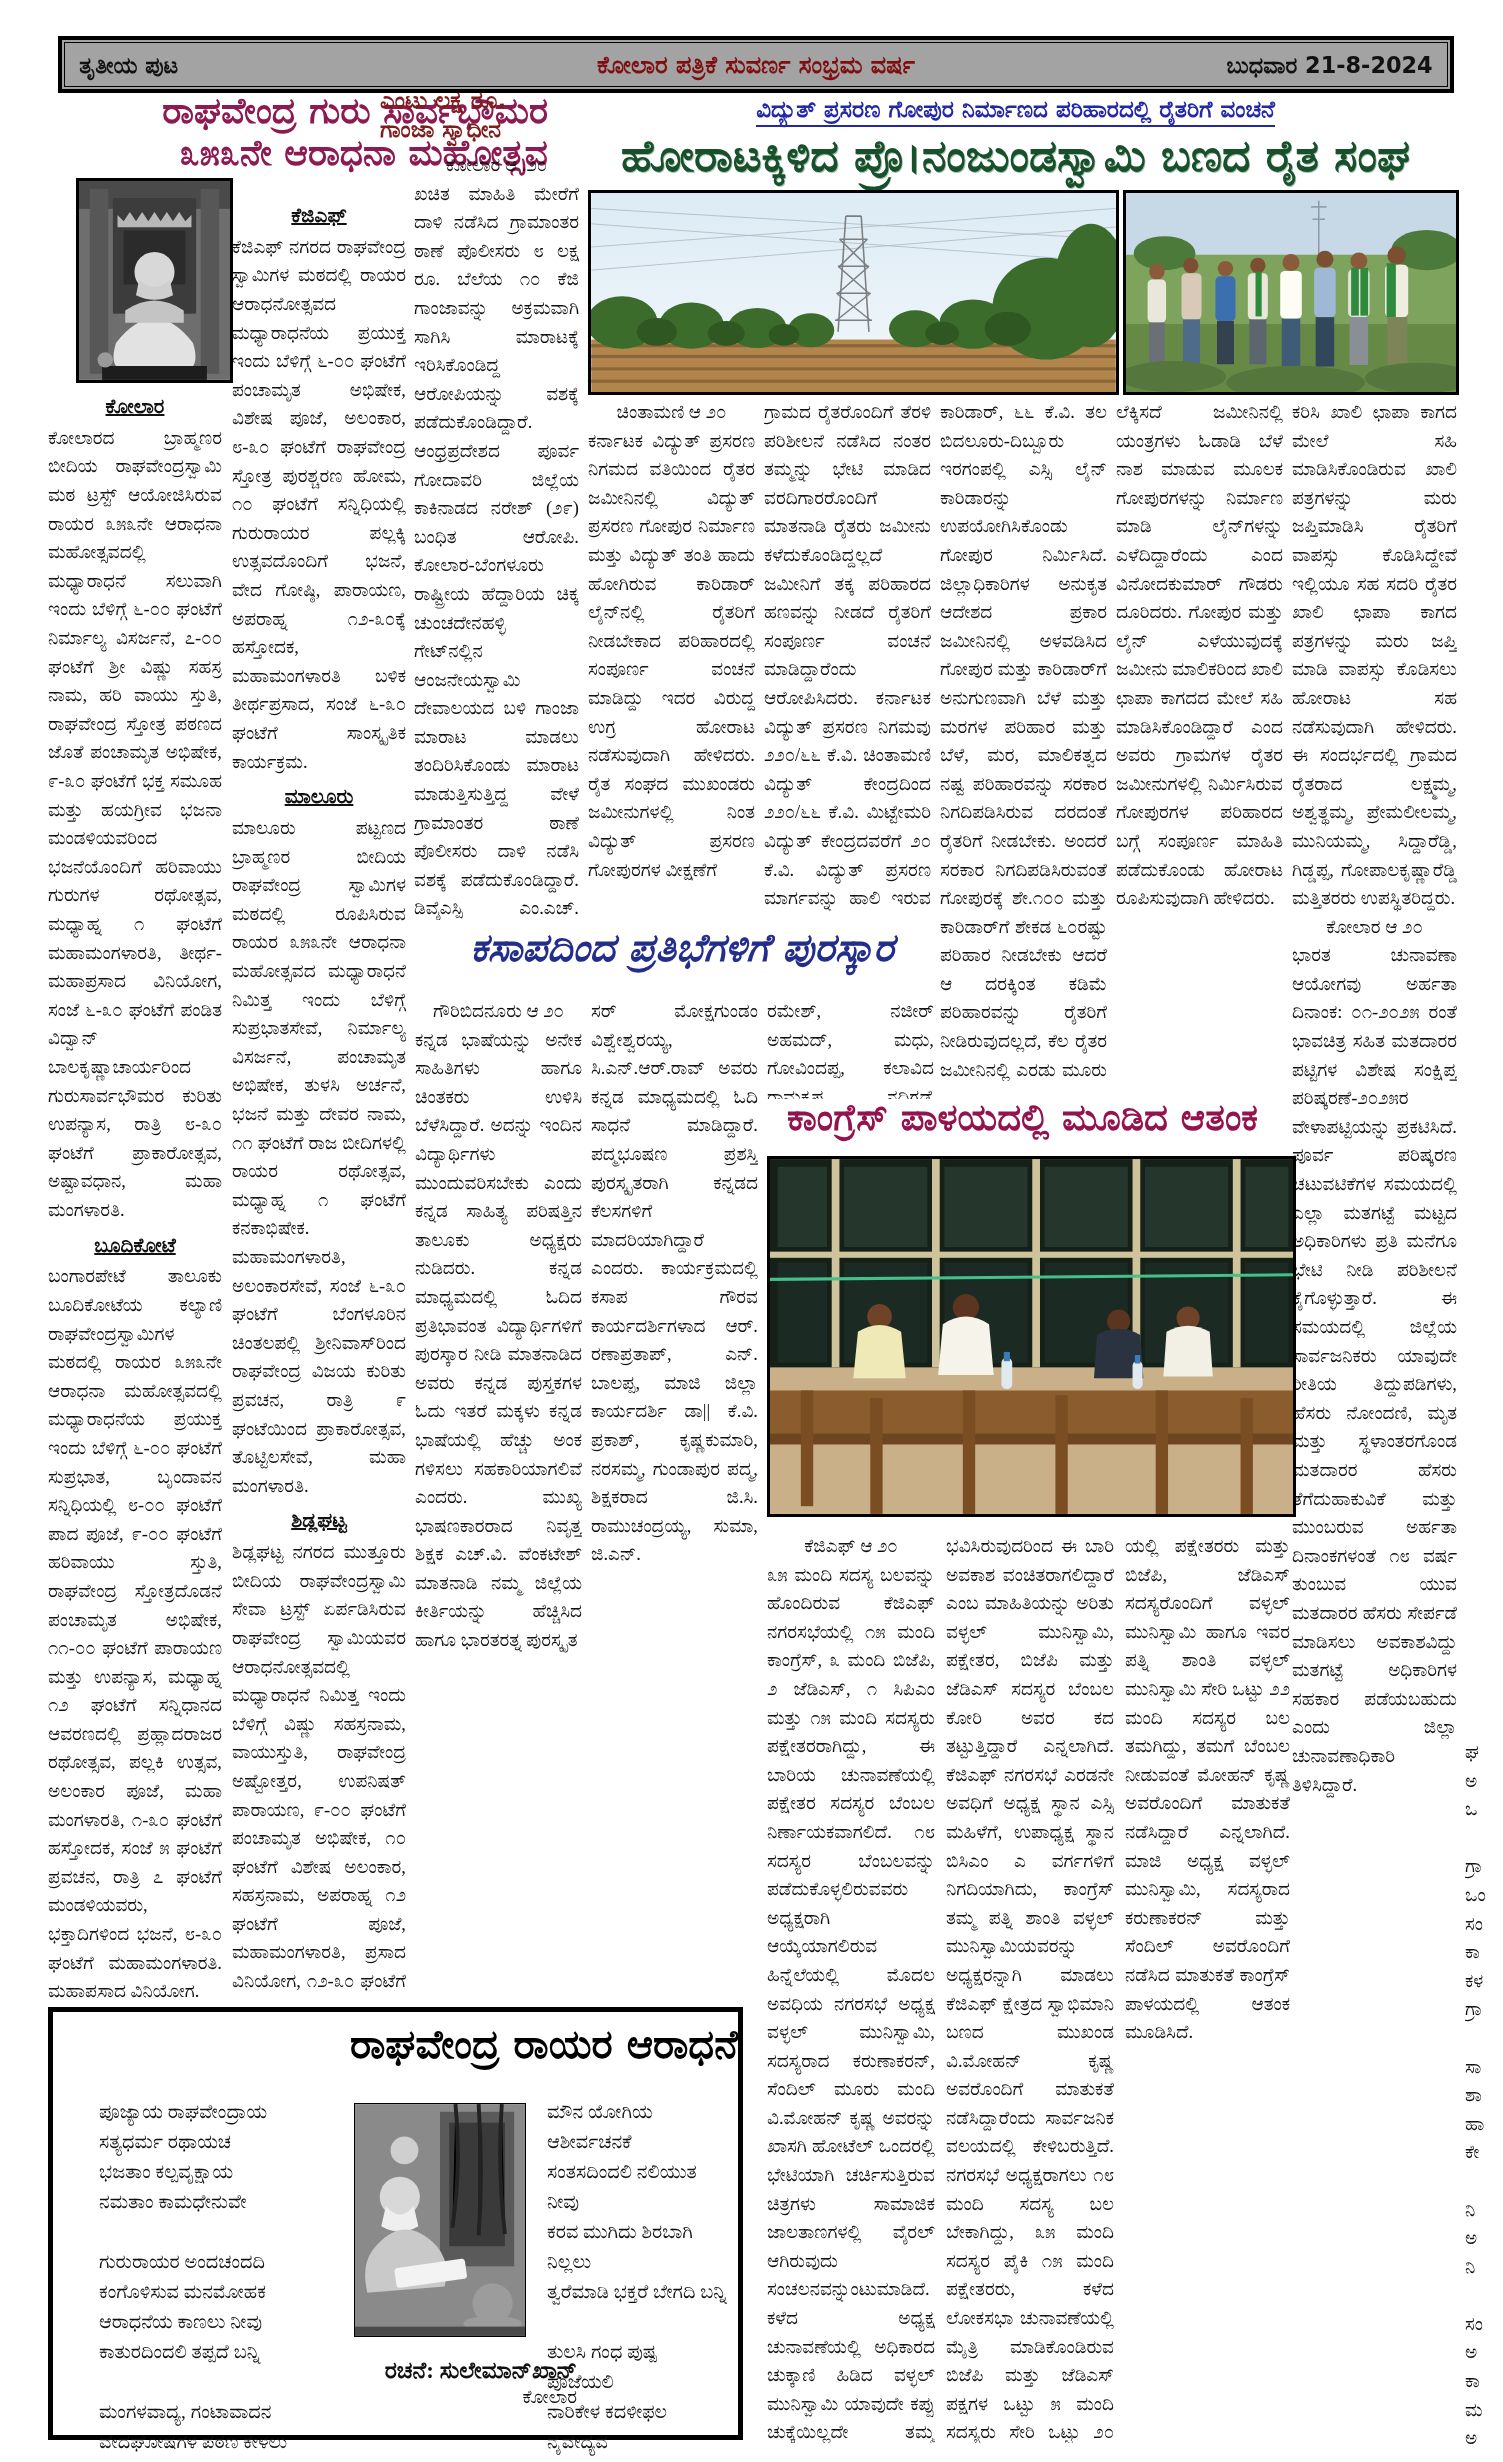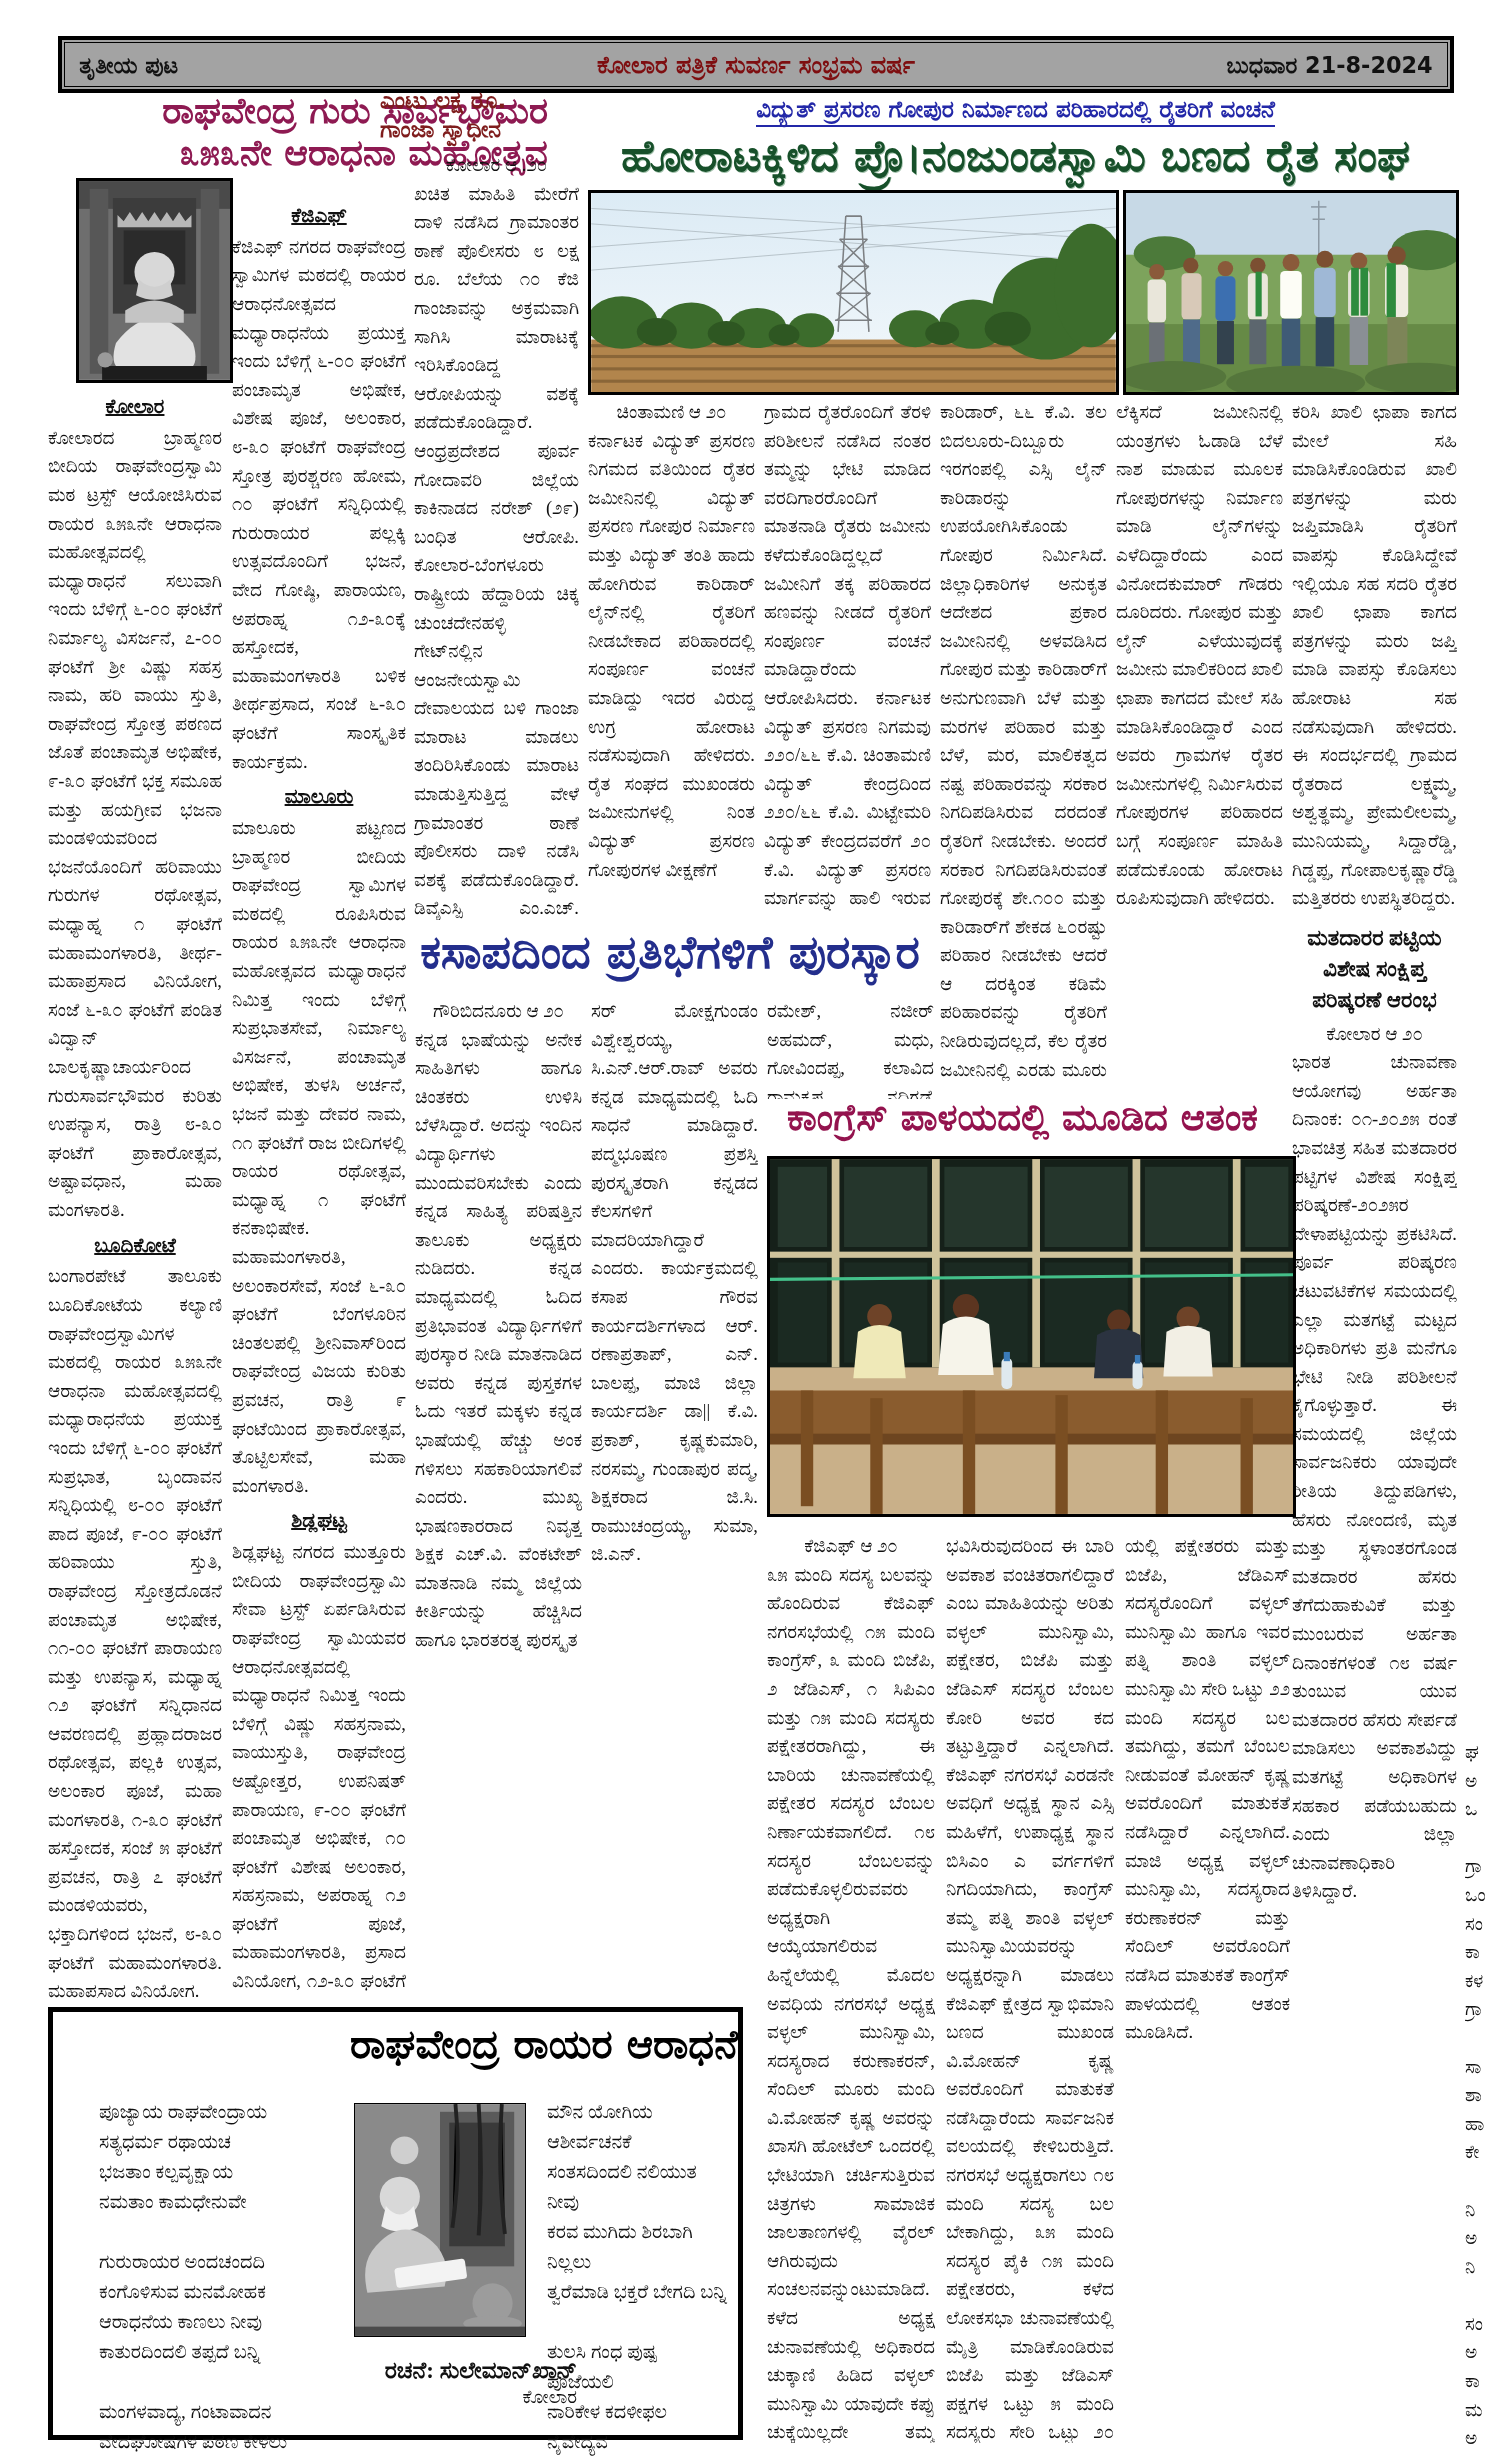--- a/index.html
+++ b/index.html
@@ -14,21 +14,21 @@
   .hdr-txt{font-family:"DejaVu Sans",sans-serif;font-weight:bold;font-size:22.4px;}
   #masthead{color:#7e0e10;font-size:24px;position:absolute;left:0;right:0;text-align:center;}
   
   .hl{font-family:"DejaVu Sans",sans-serif;font-weight:bold;}
   #aradhana-headline{left:48px;top:90px;width:500px;font-size:36px;line-height:42px;color:#8e1a52;text-align:right;}
   #ganja-headline{left:380px;top:86px;width:198px;font-size:23px;line-height:29px;color:#7f1d1d;}
   #farmer-kicker{left:573px;top:96px;width:885px;font-size:23px;color:#2328a8;text-align:center;}
   #farmer-kicker span{border-bottom:2.3px solid #2328a8;padding-bottom:3.1px;}
   #farmer-headline{left:573px;top:130px;width:885px;font-size:44px;color:#17502a;text-align:center;
        text-shadow:0.8px 0.8px 0 #9fbfa9;}
-  #kasapa-headline{left:403px;top:925px;width:534px;font-size:46px;color:#232e8c;text-align:center;}
+  #kasapa-headline{left:415px;top:925px;width:534px;font-size:39px;color:#232e8c;text-align:center;font-style:italic;}
   #congress-headline{left:756px;top:1096px;width:533px;font-size:37px;color:#93134e;text-align:center;}
   
   .col{position:absolute;font-size:18.5px;line-height:28.6px;text-align:justify;overflow:hidden;}
   .dateline{text-align:center;font-weight:normal;font-size:18.5px;}
   .subhead{text-align:center;font-weight:bold;font-size:20px;text-decoration:underline;margin:6.2px 0 3.1px 0;}
   .subhead3{text-align:center;font-weight:bold;font-size:21.6px;line-height:31px;margin:10.8px 0 3.1px 0;}
   .photo{position:absolute;border:3.1px solid #000;overflow:hidden;}
   .photo svg{display:block;}
   
   #poem-box{left:48px;top:2007px;width:685px;height:423px;border:5.4px solid #000;background:#fff;}
@@ -218,23 +218,20 @@
   <div class="col" style="left:588px;top:398px;width:167px;height:522px;">
     <div class="dateline">ಚಿಂತಾಮಣಿ ಆ ೨೦</div>
     <div>ಕರ್ನಾಟಕ ವಿದ್ಯುತ್ ಪ್ರಸರಣ ನಿಗಮದ ವತಿಯಿಂದ ರೈತರ ಜಮೀನಿನಲ್ಲಿ ವಿದ್ಯುತ್ ಪ್ರಸರಣ ಗೋಪುರ ನಿರ್ಮಾಣ ಮತ್ತು ವಿದ್ಯುತ್ ತಂತಿ ಹಾದು ಹೋಗಿರುವ ಕಾರಿಡಾರ್ ಲೈನ್‌ನಲ್ಲಿ ರೈತರಿಗೆ ನೀಡಬೇಕಾದ ಪರಿಹಾರದಲ್ಲಿ ಸಂಪೂರ್ಣ ವಂಚನೆ ಮಾಡಿದ್ದು ಇದರ ವಿರುದ್ದ ಉಗ್ರ ಹೋರಾಟ ನಡೆಸುವುದಾಗಿ ಹೇಳಿದರು. ರೈತ ಸಂಘದ ಮುಖಂಡರು ಜಮೀನುಗಳಲ್ಲಿ ನಿಂತ ವಿದ್ಯುತ್ ಪ್ರಸರಣ ಗೋಪುರಗಳ ವೀಕ್ಷಣೆಗೆ</div>
   </div>
   <div class="col" style="left:764px;top:398px;width:167px;height:522px;">ಗ್ರಾಮದ ರೈತರೊಂದಿಗೆ ತೆರಳಿ ಪರಿಶೀಲನೆ ನಡೆಸಿದ ನಂತರ ತಮ್ಮನ್ನು ಭೇಟಿ ಮಾಡಿದ ವರದಿಗಾರರೊಂದಿಗೆ ಮಾತನಾಡಿ ರೈತರು ಜಮೀನು ಕಳೆದುಕೊಂಡಿದ್ದಲ್ಲದೆ ಜಮೀನಿಗೆ ತಕ್ಕ ಪರಿಹಾರದ ಹಣವನ್ನು ನೀಡದೆ ರೈತರಿಗೆ ಸಂಪೂರ್ಣ ವಂಚನೆ ಮಾಡಿದ್ದಾರೆಂದು ಆರೋಪಿಸಿದರು. ಕರ್ನಾಟಕ ವಿದ್ಯುತ್ ಪ್ರಸರಣ ನಿಗಮವು ೨೨೦/೬೬ ಕೆ.ವಿ. ಚಿಂತಾಮಣಿ ವಿದ್ಯುತ್ ಕೇಂದ್ರದಿಂದ ೨೨೦/೬೬ ಕೆ.ವಿ. ಮಿಟ್ಟೇಮರಿ ವಿದ್ಯುತ್ ಕೇಂದ್ರದವರೆಗೆ ೨೦ ಕೆ.ವಿ. ವಿದ್ಯುತ್ ಪ್ರಸರಣ ಮಾರ್ಗವನ್ನು ಹಾಲಿ ಇರುವ ೬೬ ಕೆ.ವಿ. ಚಿಂತಾಮಣಿ-ಇರಗಂಪಲ್ಲಿ ಎಸ್ಸಿ ಲೈನ್ ಕಾರಿಡಾರ್, ೬೬ ಕೆ.ವಿ. ಚಿಂತಾಮಣಿ-ಗಂಜಿಗುಂಟೆ ಡಿಸಿ ಲೈನ್ ಕಾರಿಡಾರ್, ೬೬ ಕೆ.ವಿ. ತಲ ಕಾಯಿಲಬೆಟ್ಟ ಎಸ್ಸಿ ಲೈನ್</div>
   <div class="col" style="left:940px;top:398px;width:167px;height:693px;">ಕಾರಿಡಾರ್, ೬೬ ಕೆ.ವಿ. ತಲ ಬಿದಲೂರು-ದಿಬ್ಬೂರು ಇರಗಂಪಲ್ಲಿ ಎಸ್ಸಿ ಲೈನ್ ಕಾರಿಡಾರನ್ನು ಉಪಯೋಗಿಸಿಕೊಂಡು ಗೋಪುರ ನಿರ್ಮಿಸಿದೆ. ಜಿಲ್ಲಾಧಿಕಾರಿಗಳ ಅನುಕೃತ ಆದೇಶದ ಪ್ರಕಾರ ಜಮೀನಿನಲ್ಲಿ ಅಳವಡಿಸಿದ ಗೋಪುರ ಮತ್ತು ಕಾರಿಡಾರ್‌ಗೆ ಅನುಗುಣವಾಗಿ ಬೆಳೆ ಮತ್ತು ಮರಗಳ ಪರಿಹಾರ ಮತ್ತು ಬೆಳೆ, ಮರ, ಮಾಲಿಕತ್ವದ ನಷ್ಟ ಪರಿಹಾರವನ್ನು ಸರಕಾರ ನಿಗದಿಪಡಿಸಿರುವ ದರದಂತೆ ರೈತರಿಗೆ ನೀಡಬೇಕು. ಅಂದರೆ ಸರಕಾರ ನಿಗದಿಪಡಿಸಿರುವಂತೆ ಗೋಪುರಕ್ಕೆ ಶೇ.೧೦೦ ಮತ್ತು ಕಾರಿಡಾರ್‌ಗೆ ಶೇಕಡ ೬೦ರಷ್ಟು ಪರಿಹಾರ ನೀಡಬೇಕು ಆದರೆ ಆ ದರಕ್ಕಿಂತ ಕಡಿಮೆ ಪರಿಹಾರವನ್ನು ರೈತರಿಗೆ ನೀಡಿರುವುದಲ್ಲದೆ, ಕೆಲ ರೈತರ ಜಮೀನಿನಲ್ಲಿ ಎರಡು ಮೂರು ಗೋಪುರಗಳನ್ನು ನಿರ್ಮಿಸಲಾಗಿದೆ.</div>
   <div class="col" style="left:1116px;top:398px;width:167px;height:693px;">ಲೆಕ್ಕಿಸದೆ ಜಮೀನಿನಲ್ಲಿ ಯಂತ್ರಗಳು ಓಡಾಡಿ ಬೆಳೆ ನಾಶ ಮಾಡುವ ಮೂಲಕ ಗೋಪುರಗಳನ್ನು ನಿರ್ಮಾಣ ಮಾಡಿ ಲೈನ್‌ಗಳನ್ನು ಎಳೆದಿದ್ದಾರೆಂದು ಎಂದ ವಿನೋದಕುಮಾರ್ ಗೌಡರು ದೂರಿದರು. ಗೋಪುರ ಮತ್ತು ಲೈನ್ ಎಳೆಯುವುದಕ್ಕೆ ಜಮೀನು ಮಾಲಿಕರಿಂದ ಖಾಲಿ ಛಾಪಾ ಕಾಗದದ ಮೇಲೆ ಸಹಿ ಮಾಡಿಸಿಕೊಂಡಿದ್ದಾರೆ ಎಂದ ಅವರು ಗ್ರಾಮಗಳ ರೈತರ ಜಮೀನುಗಳಲ್ಲಿ ನಿರ್ಮಿಸಿರುವ ಗೋಪುರಗಳ ಪರಿಹಾರದ ಬಗ್ಗೆ ಸಂಪೂರ್ಣ ಮಾಹಿತಿ ಪಡೆದುಕೊಂಡು ಹೋರಾಟ ರೂಪಿಸುವುದಾಗಿ ಹೇಳಿದರು.</div>
 
   <div class="col" style="left:1292px;top:398px;width:165px;height:2046px;">
     <div>ಕರಿಸಿ ಖಾಲಿ ಛಾಪಾ ಕಾಗದ ಮೇಲೆ ಸಹಿ ಮಾಡಿಸಿಕೊಂಡಿರುವ ಖಾಲಿ ಪತ್ರಗಳನ್ನು ಮರು ಜಪ್ತಿಮಾಡಿಸಿ ರೈತರಿಗೆ ವಾಪಸ್ಸು ಕೊಡಿಸಿದ್ದೇವೆ ಇಲ್ಲಿಯೂ ಸಹ ಸದರಿ ರೈತರ ಖಾಲಿ ಛಾಪಾ ಕಾಗದ ಪತ್ರಗಳನ್ನು ಮರು ಜಪ್ತಿ ಮಾಡಿ ವಾಪಸ್ಸು ಕೊಡಿಸಲು ಹೋರಾಟ ಸಹ ನಡೆಸುವುದಾಗಿ ಹೇಳಿದರು. ಈ ಸಂದರ್ಭದಲ್ಲಿ ಗ್ರಾಮದ ರೈತರಾದ ಲಕ್ಷ್ಮಮ್ಮ, ಅಶ್ವತ್ಥಮ್ಮ, ಪ್ರೇಮಲೀಲಮ್ಮ, ಮುನಿಯಮ್ಮ, ಸಿದ್ದಾರೆಡ್ಡಿ, ಗಿಡ್ಡಪ್ಪ, ಗೋಪಾಲಕೃಷ್ಣಾರೆಡ್ಡಿ ಮತ್ತಿತರರು ಉಪಸ್ಥಿತರಿದ್ದರು.</div>
-    <div class="subhead3 pre">ಮತದಾರರ ಪಟ್ಟಿಯ
-ವಿಶೇಷ ಸಂಕ್ಷಿಪ್ತ
-ಪರಿಷ್ಕರಣೆ  ಆರಂಭ</div>
     <div class="dateline">ಕೋಲಾರ ಆ ೨೦</div>
     <div>ಭಾರತ ಚುನಾವಣಾ ಆಯೋಗವು ಅರ್ಹತಾ ದಿನಾಂಕ: ೦೧-೨೦೨೫ ರಂತೆ ಭಾವಚಿತ್ರ ಸಹಿತ ಮತದಾರರ ಪಟ್ಟಿಗಳ ವಿಶೇಷ ಸಂಕ್ಷಿಪ್ತ ಪರಿಷ್ಕರಣೆ-೨೦೨೫ರ ವೇಳಾಪಟ್ಟಿಯನ್ನು ಪ್ರಕಟಿಸಿದೆ. ಪೂರ್ವ ಪರಿಷ್ಕರಣ ಚಟುವಟಿಕೆಗಳ ಸಮಯದಲ್ಲಿ ಎಲ್ಲಾ ಮತಗಟ್ಟೆ ಮಟ್ಟದ ಅಧಿಕಾರಿಗಳು ಪ್ರತಿ ಮನೆಗೂ ಭೇಟಿ ನೀಡಿ ಪರಿಶೀಲನೆ ಕೈಗೊಳ್ಳುತ್ತಾರೆ. ಈ ಸಮಯದಲ್ಲಿ ಜಿಲ್ಲೆಯ ಸಾರ್ವಜನಿಕರು ಯಾವುದೇ ರೀತಿಯ ತಿದ್ದುಪಡಿಗಳು, ಹೆಸರು ನೋಂದಣಿ, ಮೃತ ಮತ್ತು ಸ್ಥಳಾಂತರಗೊಂಡ ಮತದಾರರ ಹೆಸರು ತೆಗೆದುಹಾಕುವಿಕೆ ಮತ್ತು ಮುಂಬರುವ ಅರ್ಹತಾ ದಿನಾಂಕಗಳಂತೆ ೧೮ ವರ್ಷ ತುಂಬುವ ಯುವ ಮತದಾರರ ಹೆಸರು ಸೇರ್ಪಡೆ ಮಾಡಿಸಲು ಅವಕಾಶವಿದ್ದು ಮತಗಟ್ಟೆ ಅಧಿಕಾರಿಗಳ ಸಹಕಾರ ಪಡೆಯಬಹುದು ಎಂದು ಜಿಲ್ಲಾ ಚುನಾವಣಾಧಿಕಾರಿ ತಿಳಿಸಿದ್ದಾರೆ.</div>
   </div>
 
   <div class="abs hl" id="kasapa-headline">ಕಸಾಪದಿಂದ ಪ್ರತಿಭೆಗಳಿಗೆ ಪುರಸ್ಕಾರ</div>
   <div class="col" style="left:415px;top:997px;width:167px;height:1000px;">
     <div class="dateline">ಗೌರಿಬಿದನೂರು ಆ ೨೦</div>
     <div>ಕನ್ನಡ ಭಾಷೆಯನ್ನು ಅನೇಕ ಸಾಹಿತಿಗಳು ಹಾಗೂ ಚಿಂತಕರು ಉಳಿಸಿ ಬೆಳೆಸಿದ್ದಾರೆ. ಅದನ್ನು ಇಂದಿನ ವಿದ್ಯಾರ್ಥಿಗಳು ಮುಂದುವರಿಸಬೇಕು ಎಂದು ಕನ್ನಡ ಸಾಹಿತ್ಯ ಪರಿಷತ್ತಿನ ತಾಲೂಕು ಅಧ್ಯಕ್ಷರು ನುಡಿದರು. ಕನ್ನಡ ಮಾಧ್ಯಮದಲ್ಲಿ ಓದಿದ ಪ್ರತಿಭಾವಂತ ವಿದ್ಯಾರ್ಥಿಗಳಿಗೆ ಪುರಸ್ಕಾರ ನೀಡಿ ಮಾತನಾಡಿದ ಅವರು ಕನ್ನಡ ಪುಸ್ತಕಗಳ ಓದು ಇತರೆ ಮಕ್ಕಳು ಕನ್ನಡ ಭಾಷೆಯಲ್ಲಿ ಹೆಚ್ಚು ಅಂಕ ಗಳಿಸಲು ಸಹಕಾರಿಯಾಗಲಿವೆ ಎಂದರು. ಮುಖ್ಯ ಭಾಷಣಕಾರರಾದ ನಿವೃತ್ತ ಶಿಕ್ಷಕ ಎಚ್.ವಿ. ವೆಂಕಟೇಶ್ ಮಾತನಾಡಿ ನಮ್ಮ ಜಿಲ್ಲೆಯ ಕೀರ್ತಿಯನ್ನು ಹೆಚ್ಚಿಸಿದ ಹಾಗೂ ಭಾರತರತ್ನ ಪುರಸ್ಕೃತ</div>
   </div>
   <div class="col" style="left:591px;top:997px;width:167px;height:1000px;">ಸರ್ ಮೋಕ್ಷಗುಂಡಂ ವಿಶ್ವೇಶ್ವರಯ್ಯ, ಸಿ.ಎನ್.ಆರ್.ರಾವ್ ಅವರು ಕನ್ನಡ ಮಾಧ್ಯಮದಲ್ಲಿ ಓದಿ ಸಾಧನೆ ಮಾಡಿದ್ದಾರೆ. ಪದ್ಮಭೂಷಣ ಪ್ರಶಸ್ತಿ ಪುರಸ್ಕೃತರಾಗಿ ಕನ್ನಡದ ಕೆಲಸಗಳಿಗೆ ಮಾದರಿಯಾಗಿದ್ದಾರೆ ಎಂದರು. ಕಾರ್ಯಕ್ರಮದಲ್ಲಿ ಕಸಾಪ ಗೌರವ ಕಾರ್ಯದರ್ಶಿಗಳಾದ ಆರ್. ರಣಾಪ್ರತಾಪ್, ಎನ್. ಬಾಲಪ್ಪ, ಮಾಜಿ ಜಿಲ್ಲಾ ಕಾರ್ಯದರ್ಶಿ ಡಾ|| ಕೆ.ವಿ. ಪ್ರಕಾಶ್, ಕೃಷ್ಣಕುಮಾರಿ, ನರಸಮ್ಮ, ಗುಂಡಾಪುರ ಪದ್ಮ, ಶಿಕ್ಷಕರಾದ ಜಿ.ಸಿ. ರಾಮುಚಂದ್ರಯ್ಯ, ಸುಮಾ, ಜಿ.ಎನ್.</div>

